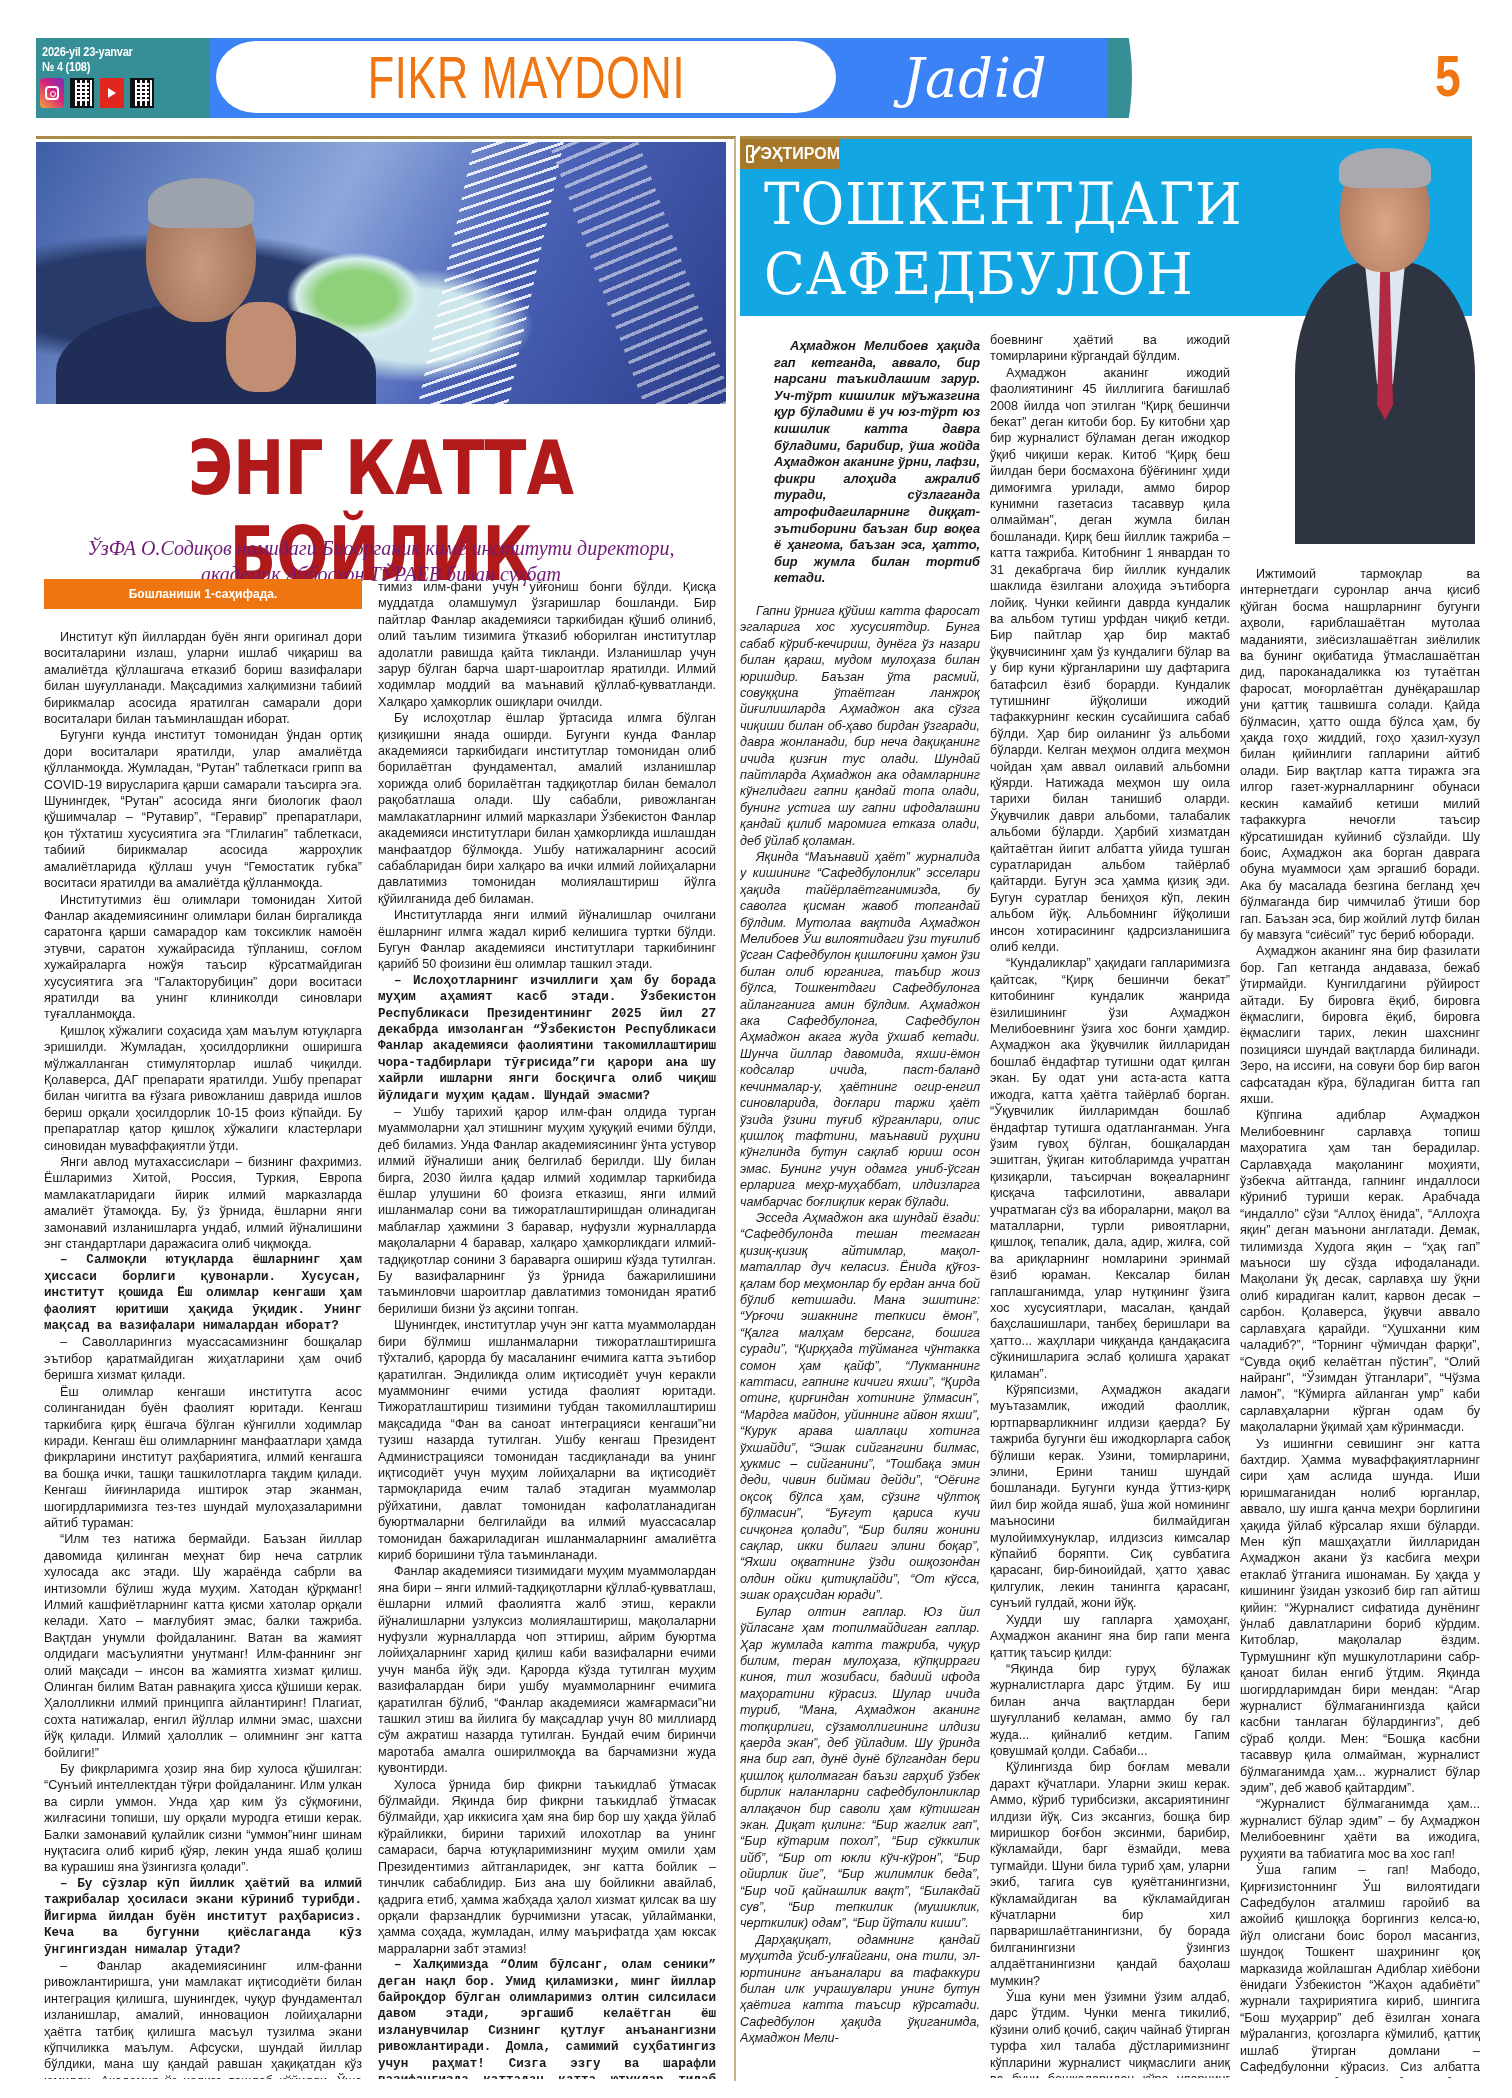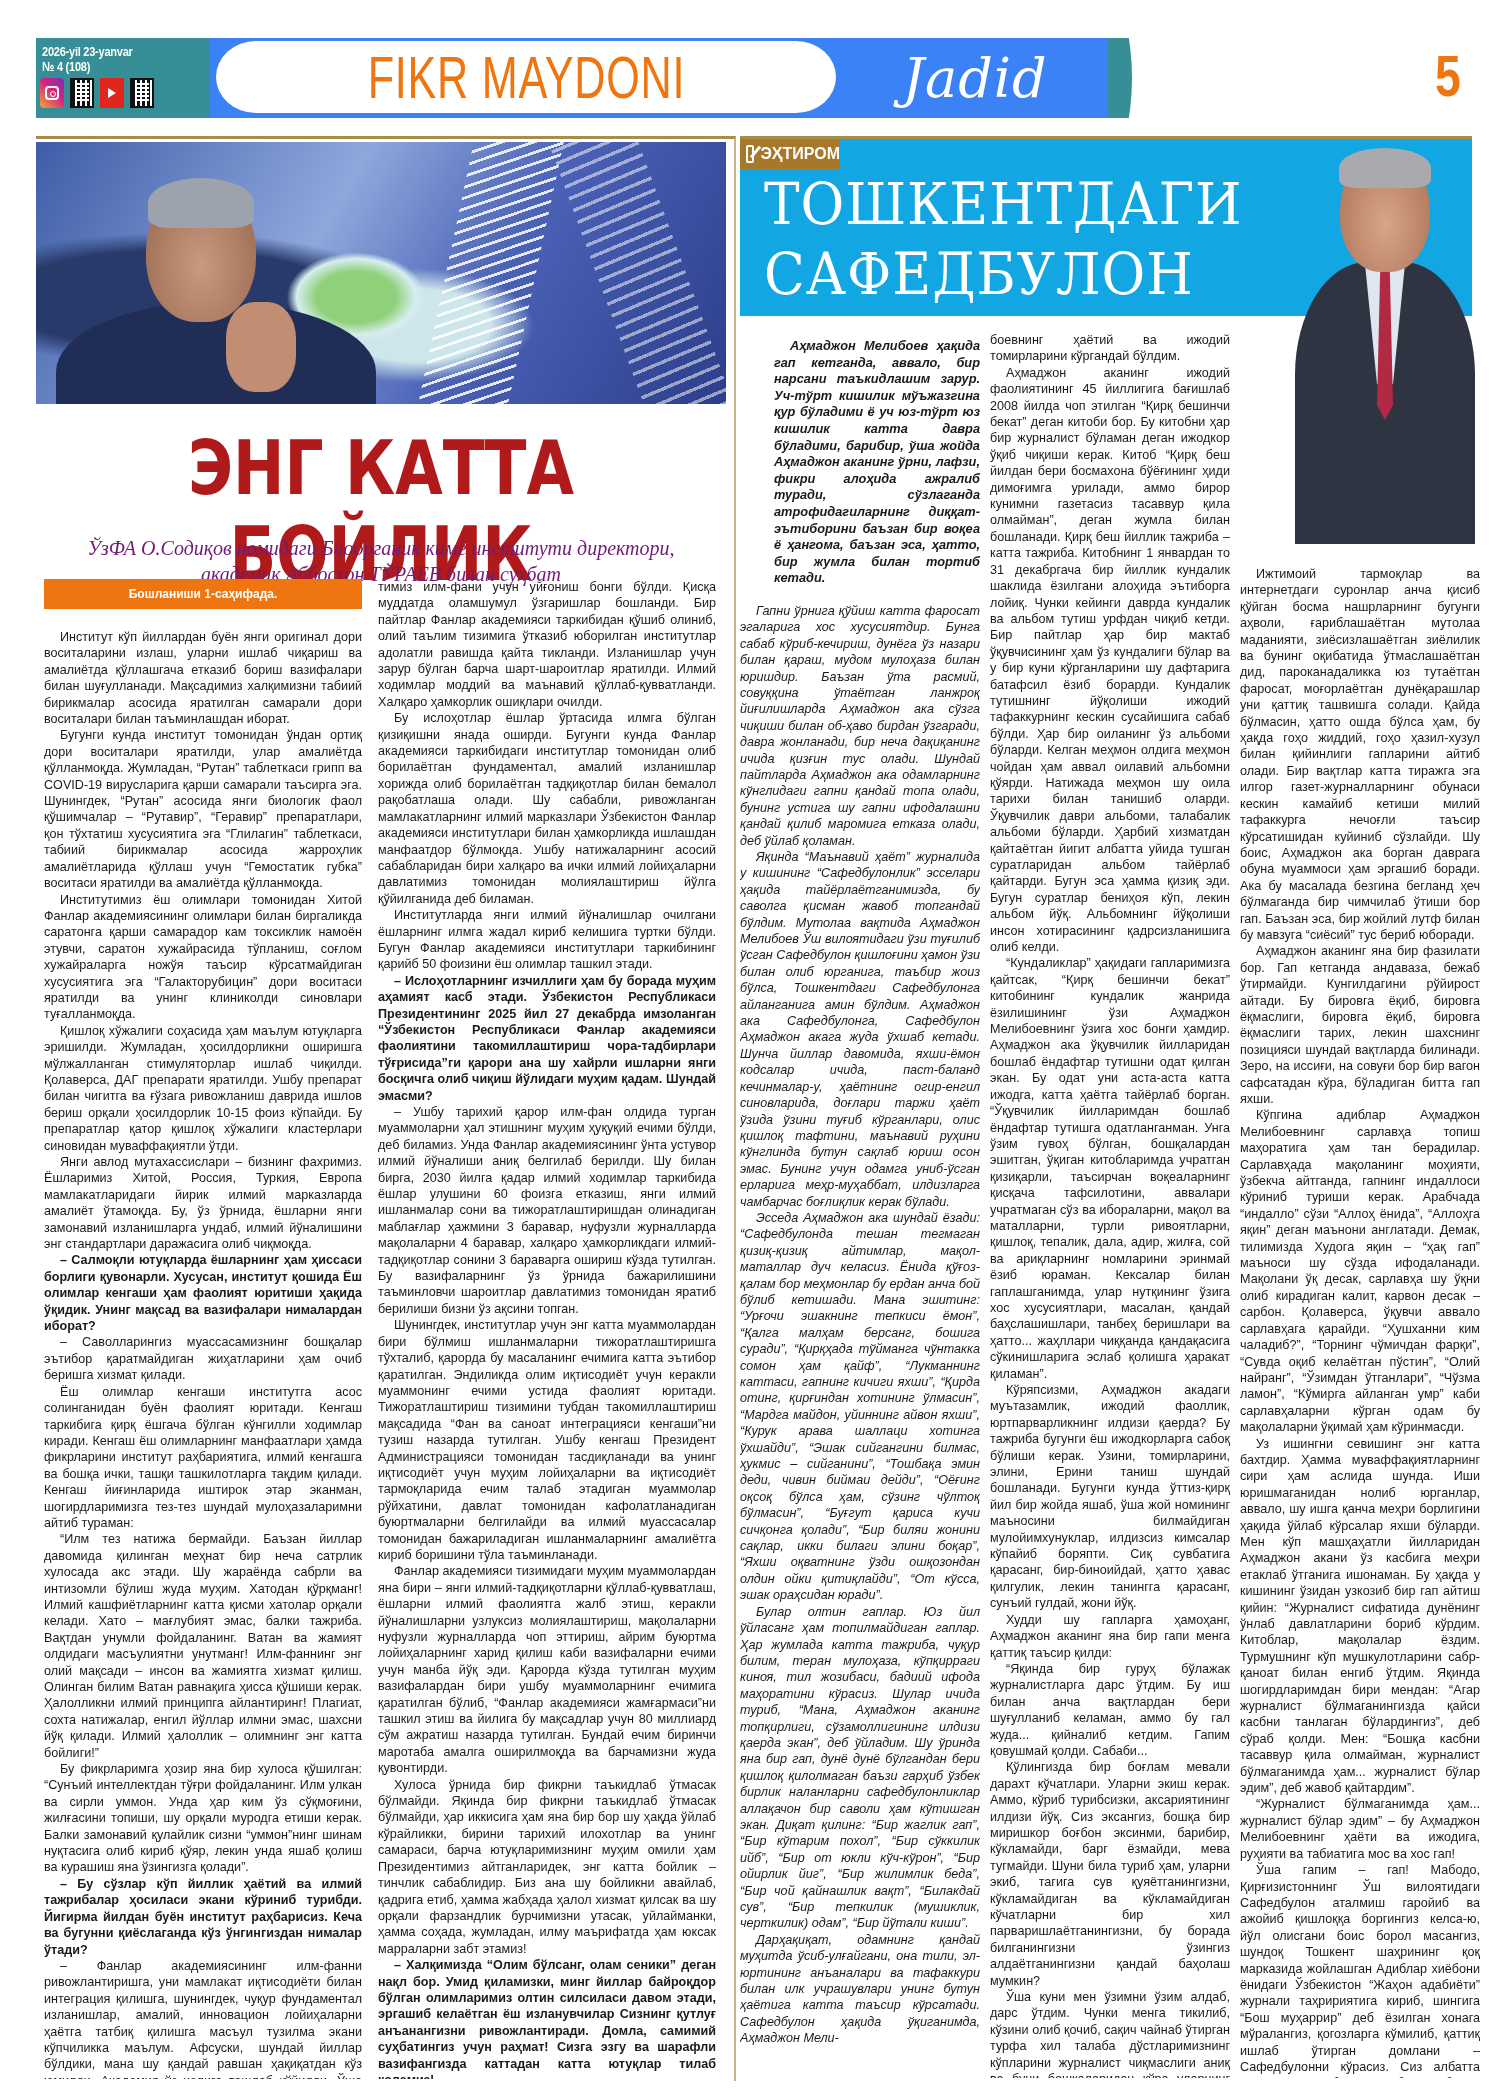--- a/index.html
+++ b/index.html
@@ -43,21 +43,21 @@
   .photo-left .dish { position: absolute; left: 250px; top: 110px; width: 140px; height: 90px; border-radius: 50%; background: radial-gradient(ellipse, #8fd07a 0 40%, #d7eef0 60%, transparent 70%); }
   .dna { position: absolute; top: 0; width: 90px; height: 262px; background: repeating-linear-gradient(160deg, transparent 0 8px, rgba(255,255,255,.85) 8px 11px); }
   .dna.a { left: 410px; transform: skewX(-12deg); }
   .dna.b { left: 560px; opacity: .6; transform: skewX(20deg); }
 
   .left-title { position: absolute; left: 0; top: 286px; width: 690px; text-align: center; color: #b11a1a; font: bold 74px "DejaVu Sans", sans-serif; letter-spacing: 0; transform: scaleX(0.83); }
   .left-subtitle { position: absolute; left: 0; top: 396px; width: 690px; text-align: center; font: italic 20px "Liberation Serif", serif; line-height: 26px; color: #701a75; }
 
   .cols { position: absolute; font-size: 12.6px; line-height: 16.4px; text-align: justify; hyphens: auto; }
   .cols p { text-indent: 16px; }
-  .cols p.q { font-weight: bold; }
+  .cols p.q { font-weight: bold; font-family: Liberation Mono, monospace; }
   .cont-badge { background: #ef7510; color: #fff; font: bold 12px "Liberation Sans", sans-serif; text-align: center; padding: 8px 0; margin-bottom: 20px; text-indent: 0 !important; }
 
   .lcol1 { left: 8px; top: 440px; width: 318px; height: 1500px; overflow: hidden; }
   .lcol2 { left: 342px; top: 440px; width: 338px; height: 1500px; overflow: hidden; }
 
   
   .right-article { position: absolute; left: 740px; top: 136px; width: 740px; height: 1945px; }
   .banner { position: absolute; left: 0; top: 0; width: 732px; height: 180px; background: #12a6e3; border-top: 3px solid #a98b4a; }
   .rubric { position: absolute; left: 0; top: 0; width: 100px; height: 30px; background: #a8782a; color: #fff; font: bold 16px "Liberation Sans", sans-serif; display: flex; align-items: center; gap: 6px; padding-left: 6px; }
   .rubric .pen { width: 18px; height: 18px; border: 2px solid #fff; border-radius: 2px; position: relative; }

